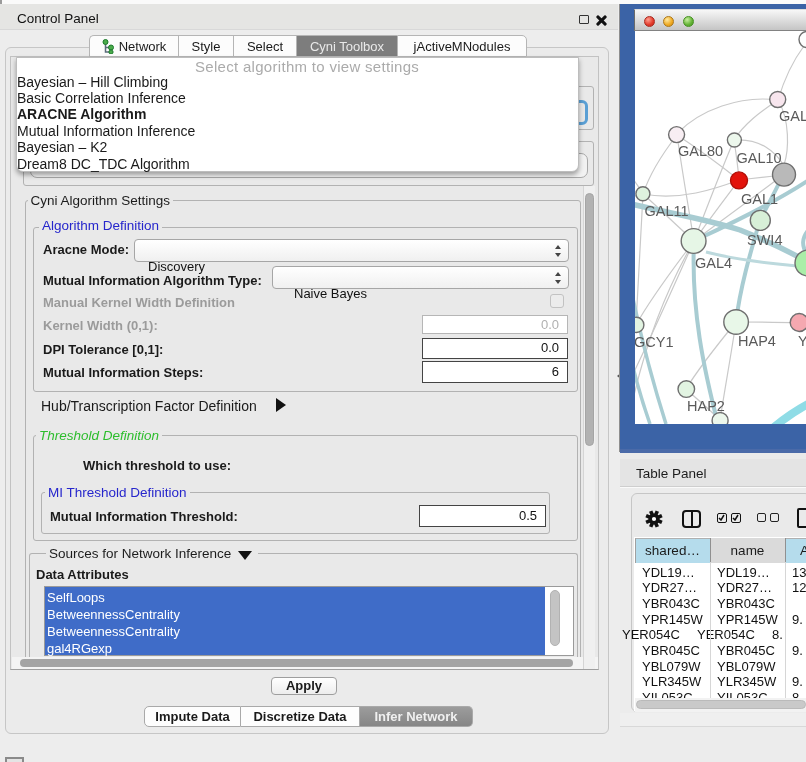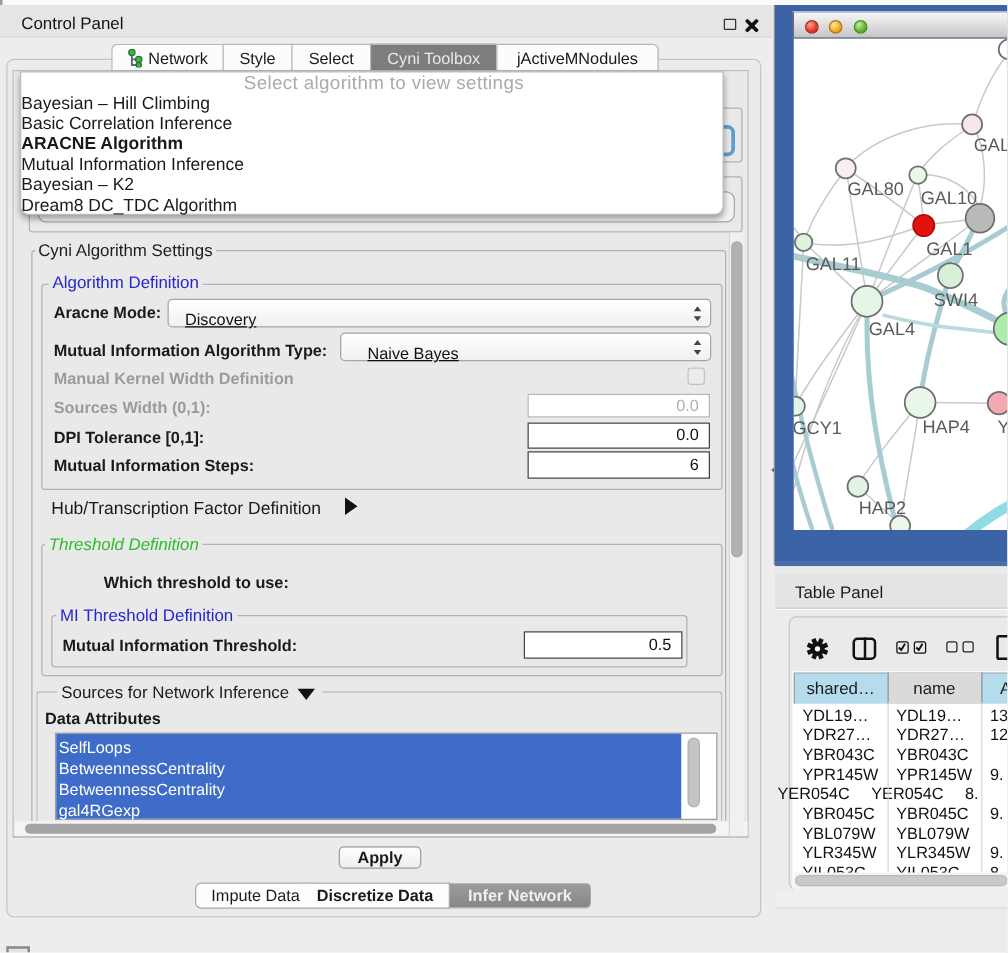--- a/index.html
+++ b/index.html
@@ -6,21 +6,21 @@
 html,body { width:806px; height:762px; overflow:hidden; }
 body { font-family:"Liberation Sans", sans-serif; background:#fafafa; }
 #app { position:relative; width:806px; height:762px; overflow:hidden; background:#fafafa; }
 .abs { position:absolute; }
 .lbl { position:absolute; font-size:13px; color:#1a1a1a; white-space:nowrap; }
 .bold { font-weight:bold; }
 .gray { color:#9b9b9b; }
 .group { position:absolute; border:1px solid #b2b2b2; border-radius:3px; }
 .gtitle { position:absolute; font-size:13.5px; background:#e9e9e9; padding:0 3px; white-space:nowrap; }
 .combo { position:absolute; background:linear-gradient(#ffffff,#f0f0f0); border:1px solid #a6a6a6; border-radius:4px; font-size:13px; color:#111; }
-.combo .ctext { position:absolute; left:13px; top:8px;text-decoration:underline; }
+.combo .ctext { position:absolute; left:13px; top:19px; }
 .stepper { position:absolute; right:7px; top:50%; width:6px; height:12px; margin-top:-6px; }
 .stepper:before { content:""; position:absolute; left:0; top:0; border-left:3px solid transparent; border-right:3px solid transparent; border-bottom:4.5px solid #444; }
 .stepper:after { content:""; position:absolute; left:0; bottom:0; border-left:3px solid transparent; border-right:3px solid transparent; border-top:4.5px solid #444; }
 .field { position:absolute; background:#fff; font-size:13px; text-align:right; padding-right:8px; color:#111; }
 </style>
 </head>
 <body>
 <div id="app">
 
 <div class="abs" style="left:0;top:0;width:620px;height:762px;background:#ededed;"></div>
@@ -69,21 +69,21 @@
       <span class="ctext">Discovery</span>
       <span class="stepper"></span>
     </div>
 <div class="lbl bold" style="left:43px;top:273px;">Mutual Information Algorithm Type:</div>
 <div class="combo" style="left:272px;top:266px;width:297px;height:23px;">
       <span class="ctext" style="left:21px;">Naive Bayes</span>
       <span class="stepper"></span>
     </div>
 <div class="lbl bold gray" style="left:43px;top:295px;">Manual Kernel Width Definition</div>
 <div class="abs" style="left:550px;top:294px;width:14px;height:14px;background:#ececec;border:1px solid #c2c2c2;border-radius:3px;"></div>
-<div class="lbl bold gray" style="left:43px;top:318px;">Sources Width (0,1):</div>
+<div class="lbl bold gray" style="left:43px;top:318px;">Kernel Width (0,1):</div>
 <div class="field" style="left:422px;top:315px;width:146px;height:19px;border:1px solid #b6b6b6;color:#b0b0b0;line-height:17px;">0.0</div>
 <div class="lbl bold" style="left:43px;top:342px;">DPI Tolerance [0,1]:</div>
 <div class="field" style="left:422px;top:338px;width:146px;height:21px;border:1.5px solid #444;line-height:18px;">0.0</div>
 <div class="lbl bold" style="left:43px;top:365px;">Mutual Information Steps:</div>
 <div class="field" style="left:422px;top:361px;width:146px;height:22px;border:1.5px solid #444;line-height:19px;">6</div>
 
 <div class="lbl" style="left:41px;top:398px;font-size:14px;">Hub/Transcription Factor Definition</div>
 <div class="abs" style="left:276px;top:398px;width:0;height:0;border-top:7px solid transparent;border-bottom:7px solid transparent;border-left:10px solid #111;"></div>
 
 <div class="group" style="left:33px;top:435px;width:545px;height:106px;"></div>
@@ -111,21 +111,21 @@
 
 <div class="abs" style="left:12px;top:657px;width:586px;height:12px;background:#f4f4f4;"></div>
 <div class="abs" style="left:20px;top:658.5px;width:553px;height:8.5px;background:#a4a4a4;border-radius:4.5px;"></div>
 
 <div class="abs" style="left:583px;top:186px;width:12px;height:483px;background:#f0f0f0;border-left:1px solid #d5d5d5;"></div>
 <div class="abs" style="left:584.5px;top:193px;width:9.5px;height:253px;background:#b2b2b2;border:1px solid #a5a5a5;border-radius:5px;"></div>
 
 <div class="abs" style="left:271px;top:676.5px;width:66px;height:18px;background:linear-gradient(#ffffff,#ededed);border:1px solid #9e9e9e;border-radius:4px;text-align:center;font-size:13px;font-weight:bold;color:#1a1a1a;line-height:16.5px;">Apply</div>
 
 <div id="segctl" class="abs" style="left:144px;top:706px;height:21px;">
-      <div style="position: absolute; top: 0px; height: 21px; left: 12px; width: 97px; border: 1px solid rgb(169, 169, 169); font-size: 13px; font-weight: normal; text-align: center; line-height: 20px; border-radius: 5px 0px 0px 5px; background: rgb(253, 253, 253); color: rgb(26, 26, 26);">Impute Data</div>
+      <div style="position: absolute; top: 0px; height: 21px; left: 0px; width: 97px; border: 1px solid rgb(169, 169, 169); font-size: 13px; font-weight: bold; text-align: center; line-height: 20px; border-radius: 5px 0px 0px 5px; background: rgb(253, 253, 253); color: rgb(26, 26, 26);">Impute Data</div>
       <div style="position: absolute; top: 0px; height: 21px; left: 97px; width: 119px; border-top: 1px solid rgb(169, 169, 169); border-right: 1px solid rgb(169, 169, 169); border-bottom: 1px solid rgb(169, 169, 169); border-image: initial; font-size: 13px; font-weight: bold; text-align: center; line-height: 20px; border-left: none; background: rgb(253, 253, 253); color: rgb(26, 26, 26);">Discretize Data</div>
       <div style="position: absolute; top: 0px; height: 21px; left: 216px; width: 113px; border-top: 1px solid rgb(169, 169, 169); border-right: 1px solid rgb(169, 169, 169); border-bottom: 1px solid rgb(169, 169, 169); border-image: initial; font-size: 13px; font-weight: bold; text-align: center; line-height: 20px; border-left: none; border-radius: 0px 5px 5px 0px; background: linear-gradient(rgb(156, 156, 156), rgb(134, 134, 134)); color: rgb(240, 240, 240);">Infer Network</div>
     </div>
 
 <div class="abs" style="left:5px;top:757px;width:19px;height:10px;background:#e4e4e4;border:2px solid #8a8a8a;"></div>
 
 <div class="abs" style="left:16px;top:57px;width:563px;height:115px;background:#fff;border:1px solid #bdbdbd;border-radius:0 0 7px 7px;box-shadow:0 3px 5px rgba(0,0,0,0.35);"></div>
 <div class="lbl" style="left:195px;top:57.5px;color:#ababab;font-size:15px;letter-spacing:0.3px;">Select algorithm to view settings</div>
 <div class="lbl" style="left:17px;top:73.5px;font-size:14px;">Bayesian – Hill Climbing</div>
 <div class="lbl" style="left:17px;top:89.9px;font-size:14px;">Basic Correlation Inference</div>

